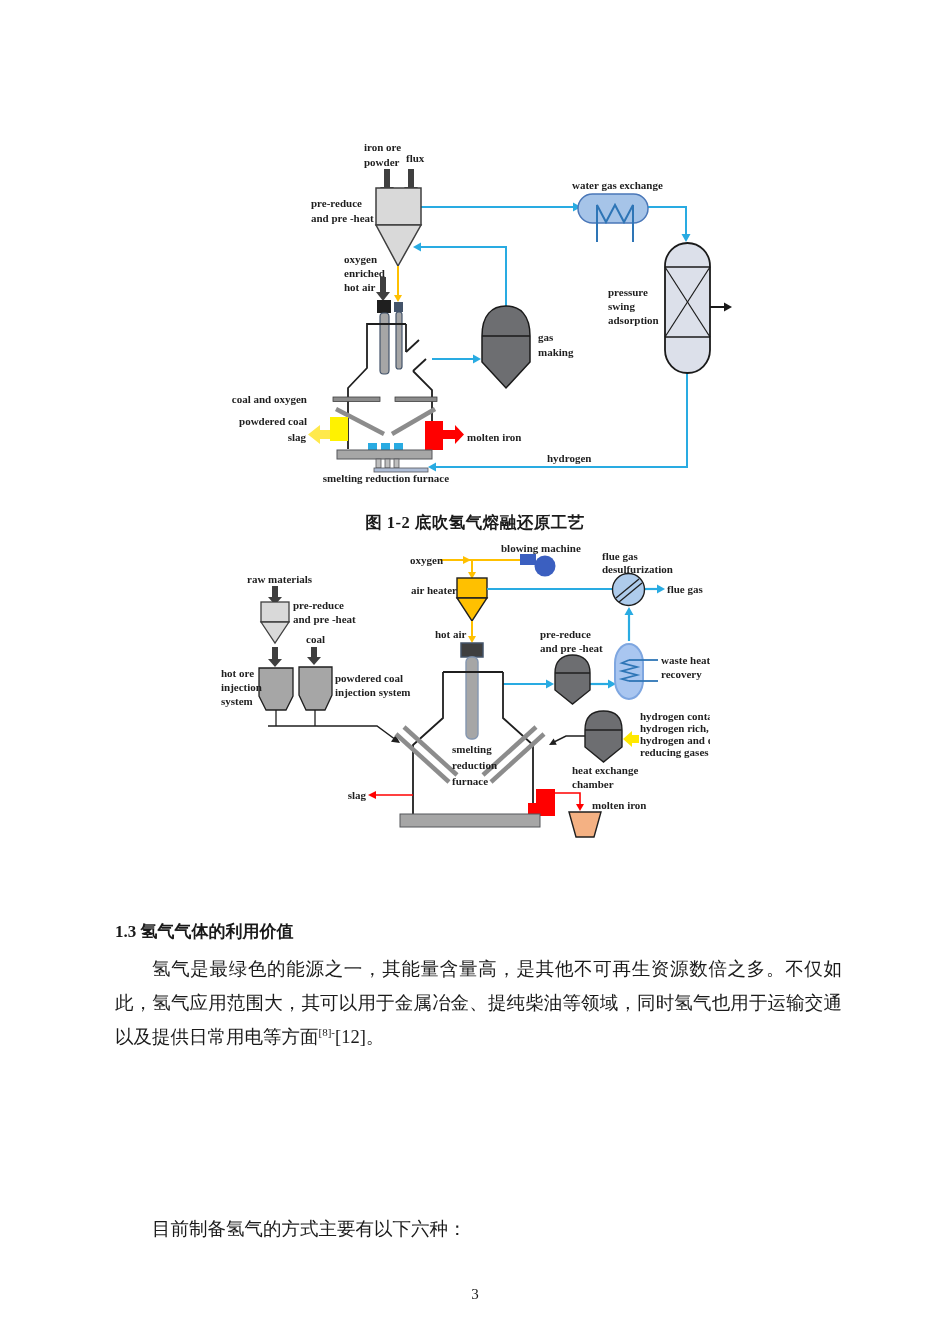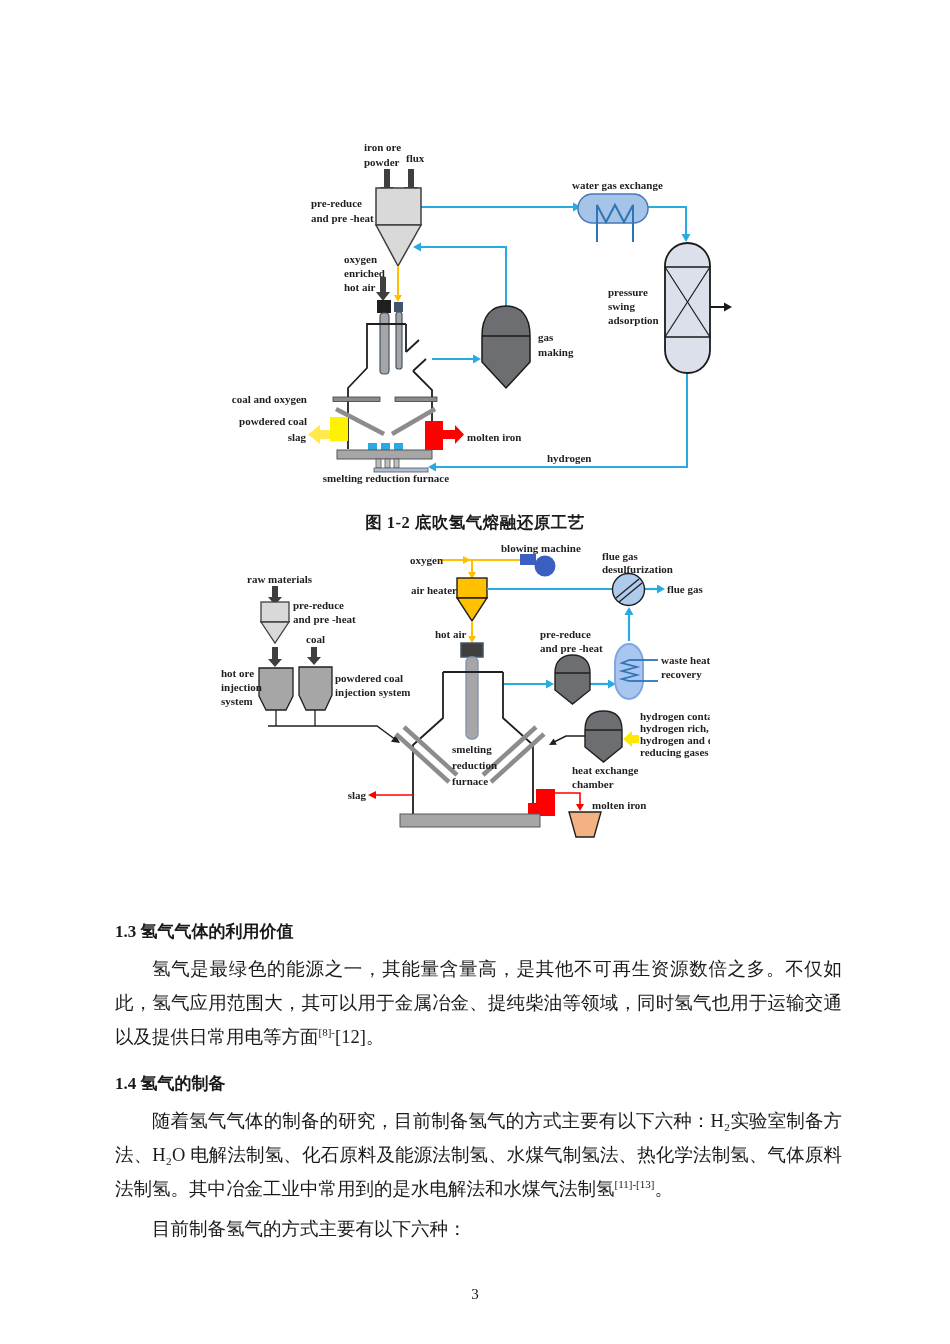--- a/index.html
+++ b/index.html
@@ -301,20 +301,18 @@
     <text x="452" y="785">furnace</text>
     <text x="366" y="799" text-anchor="end">slag</text>
     <text x="592" y="809">molten iron</text>
   </svg>
 
 
   <h2 class="heading" style="top:920px">1.3 氢气气体的利用价值</h2>
 
   <p class="body-par" style="top:952px"><span>氢气是最绿色的能源之一，其能量含量高，是其他不可再生资源数倍之多。不仅如此，氢气应用范围大，其可以用于金属冶金、提纯柴油等领域，同时氢气也用于运输交通以及提供日常用电等方面</span><sup>[8]-</sup><span>[12]。</span></p>
 
-  <h2 class="heading" style="top:1072px">1.4 氢气的制备</h2>
-
-  <p class="body-par" style="top:1104px"><span>随着氢气气体的制备的研究，目前制备氢气的方式主要有以下六种：H₂实验室制备方法、H₂O 电解法制氢、化石原料及能源法制氢、水煤气制氢法、热化学法制氢、气体原料法制氢。其中冶金工业中常用到的是水电解法和水煤气法制氢</span><sup>[11]-[13]</sup><span>。</span></p>
+
 
   <p class="body-par" style="top:1212px">目前制备氢气的方式主要有以下六种：</p>
 
   <div class="footer-num">3</div>
 </div>
 
 </body></html>

